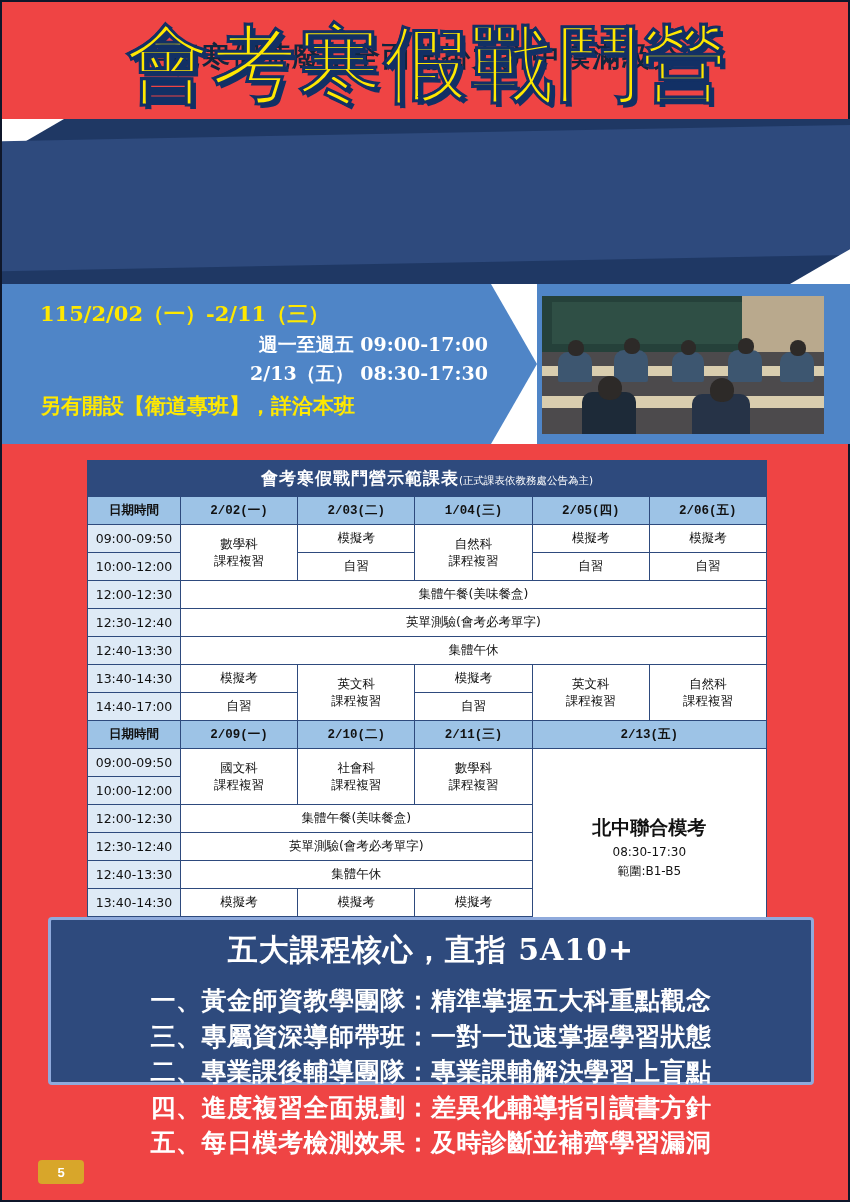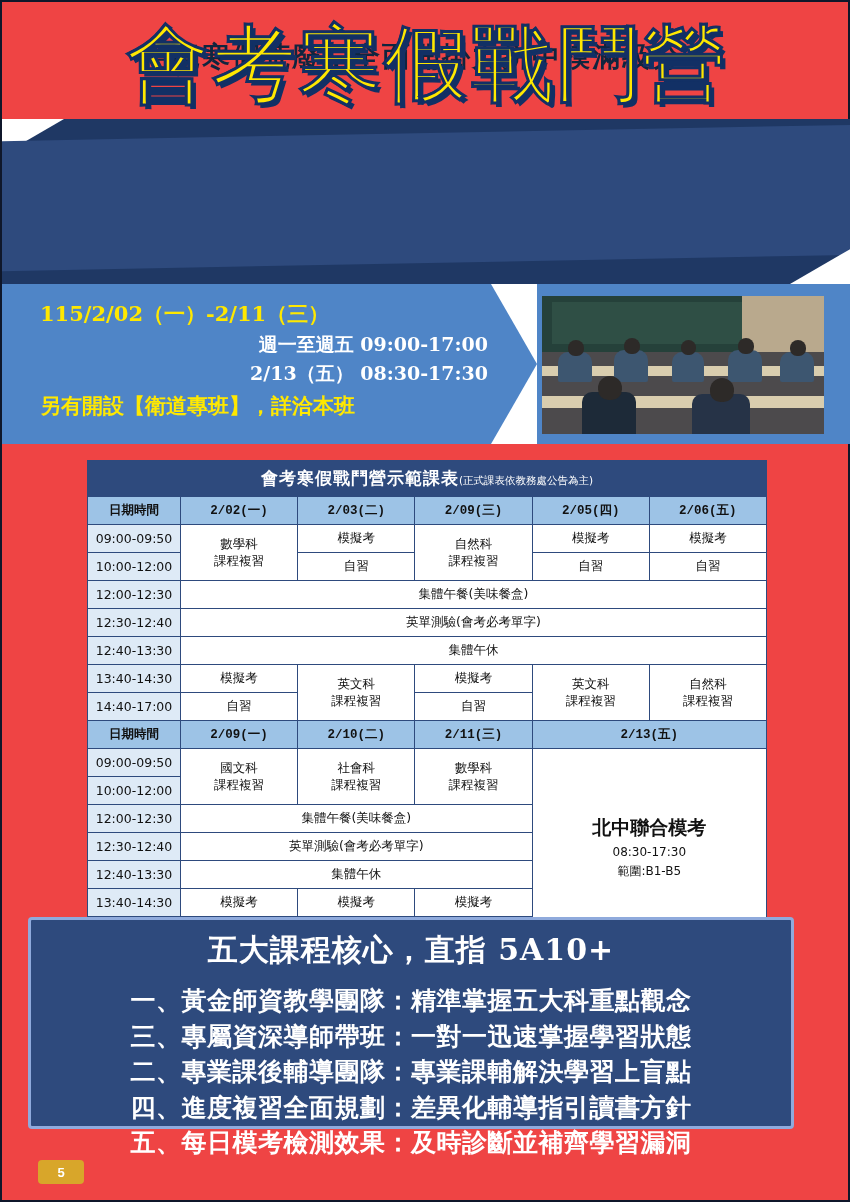--- a/index.html
+++ b/index.html
@@ -119,21 +119,21 @@
     padding:6px 0 !important;letter-spacing:1px;
   }
   .tt-title small{font-size:10.5px;font-weight:normal;letter-spacing:0;}
   .tt-head td{background:#9dc3e6 !important;font-weight:bold;font-size:12.5px;font-family:Liberation Mono, monospace;}
   .tt-time{background:#deeaf6 !important;font-weight:normal;width:88px;}
   .exam-cell{font-size:17px;font-weight:bold;line-height:1.6;}
   .exam-cell span{display:block;font-size:12px;font-weight:normal;}
 
   
   .cores{
-    position:absolute;left:26px;top:915px;width:766px;height:212px;
+    position:absolute;left:46px;top:915px;width:766px;height:168px;
     background:#2e4a7d;
     border:3px solid #8faadc;
     border-radius:4px;
     box-sizing:border-box;
     padding-top:10px;
   }
   .cores-title{
     text-align:center;
     color:#ffffff;
     font-family:"DejaVu Serif","Liberation Serif",serif;
@@ -211,21 +211,21 @@
       <tbody>
         <tr>
           <td class="tt-title" colspan="6">
             <span>會考寒假戰鬥營示範課表</span><small>(正式課表依教務處公告為主)</small>
           </td>
         </tr>
         <tr class="tt-head">
           <td class="tt-time">日期時間</td>
           <td>2/02(一)</td>
           <td>2/03(二)</td>
-          <td>2/09(三)</td>
+          <td>1/04(三)</td>
           <td>2/05(四)</td>
           <td>2/06(五)</td>
         </tr>
 
         <tr>
           <td class="tt-time">09:00-09:50</td>
           <td rowspan="2">
             <div>數學科</div>
             <div>課程複習</div>
           </td>

